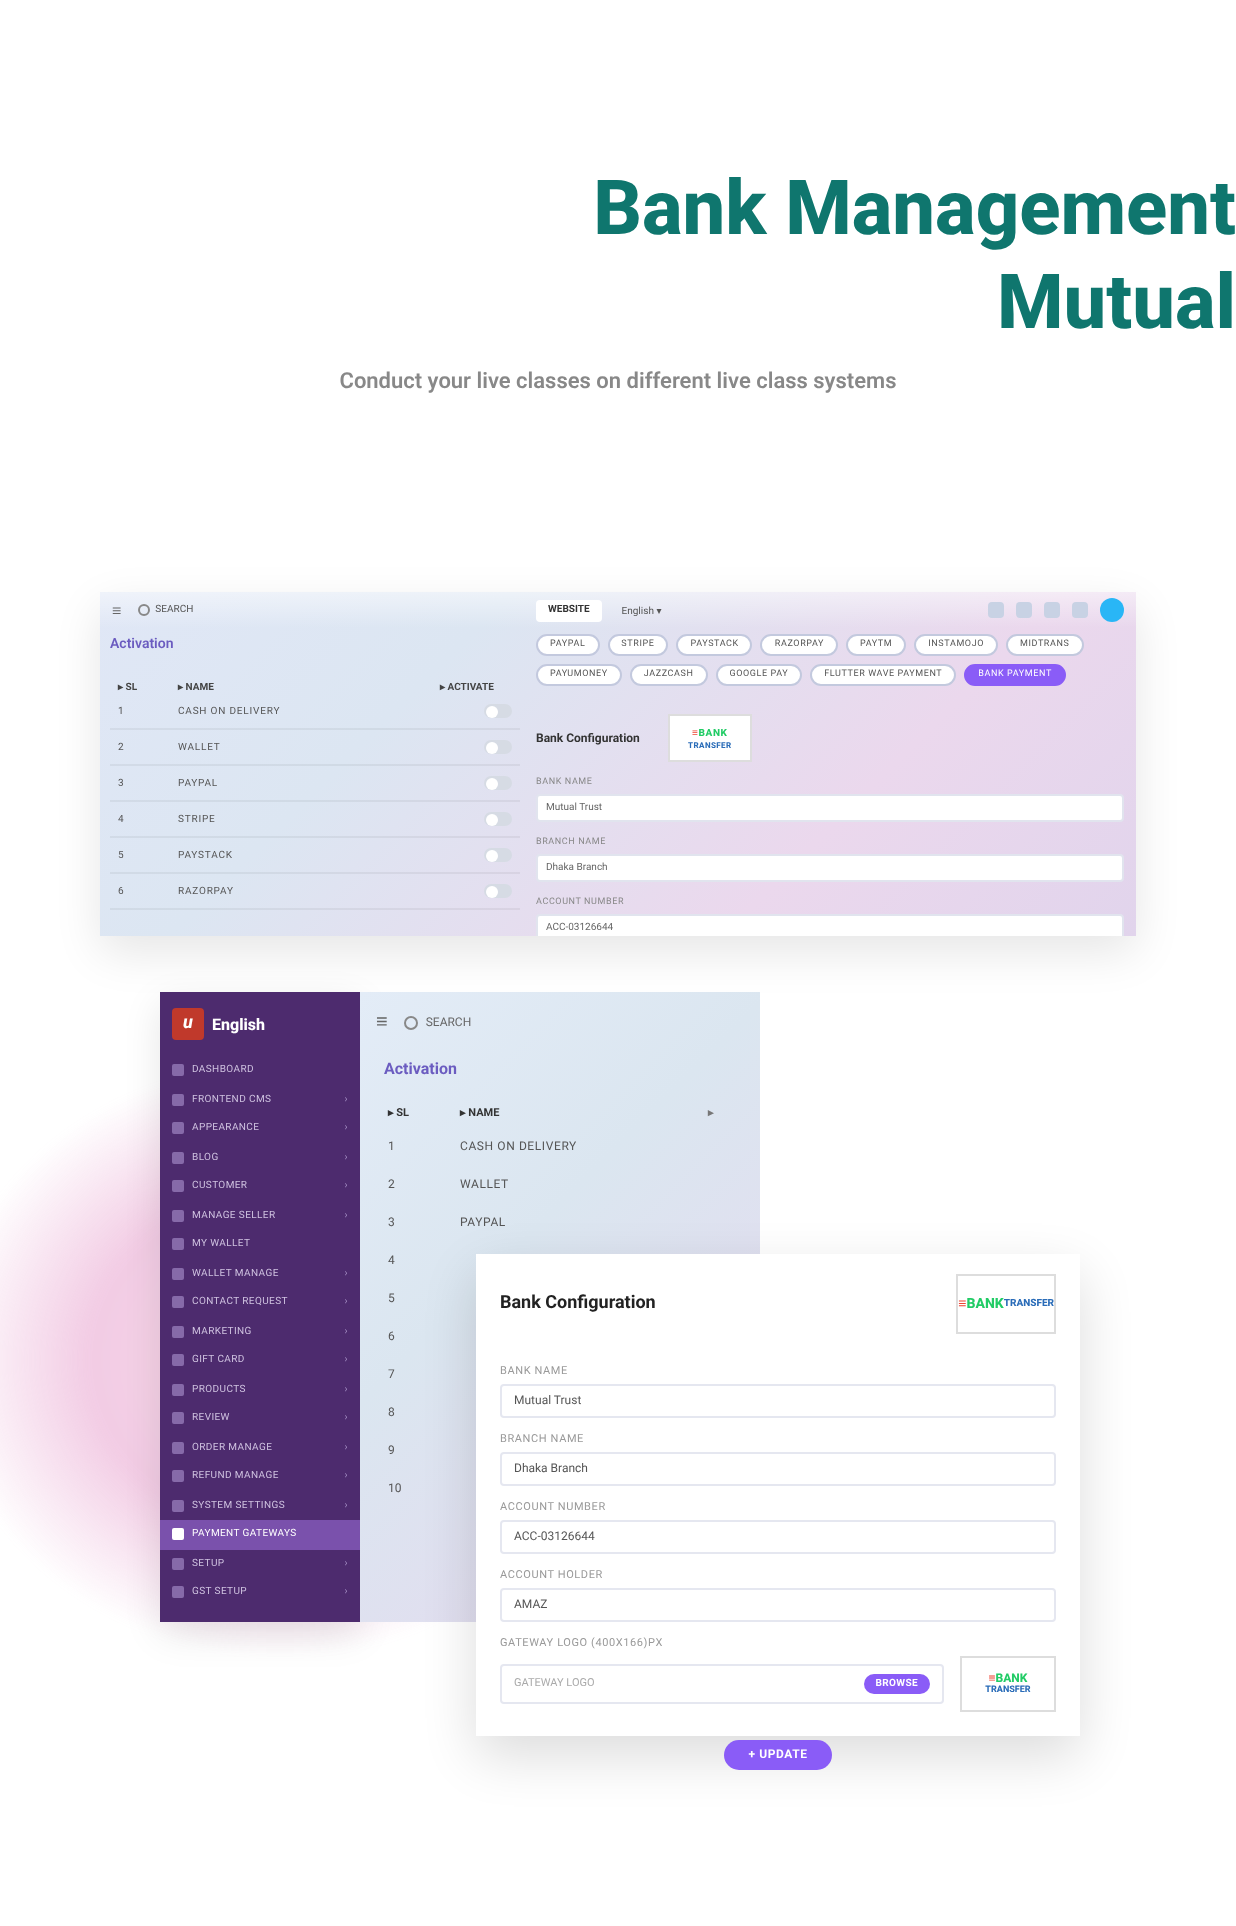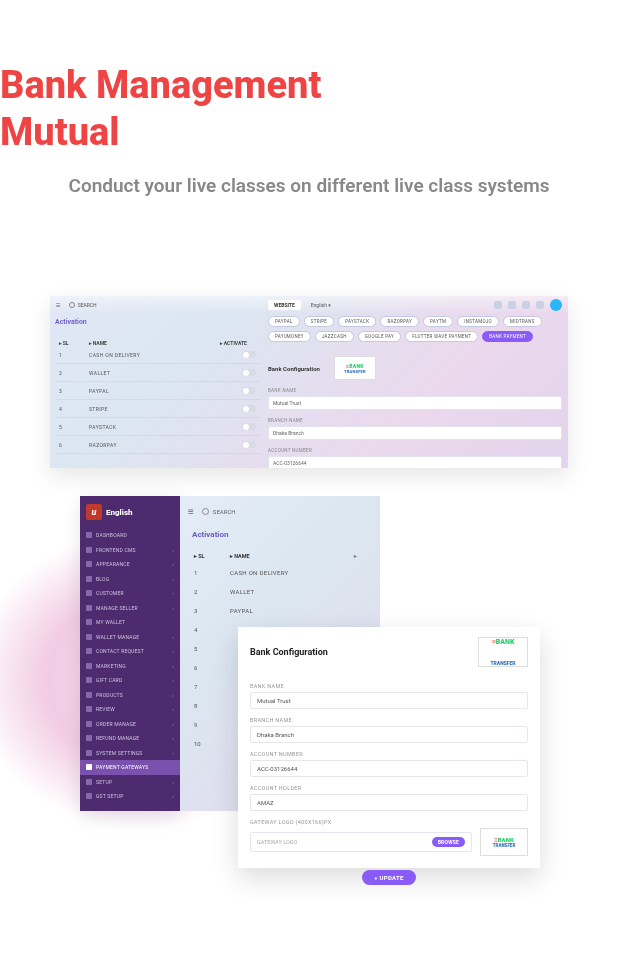--- a/index.html
+++ b/index.html
@@ -1,18 +1,18 @@
 <!DOCTYPE html>
 <html><head>
 <meta charset="utf-8">
 <style>
 *{margin:0;padding:0;box-sizing:border-box;font-family:-apple-system,BlinkMacSystemFont,"Segoe UI",Roboto,sans-serif}
 body{background:#fff;width:618px;height:963px;overflow:hidden;position:relative}
-.page-title{font-size:38px;font-weight:800;color:#ef4444;text-align:left;margin-top:62px;line-height:1.24}
-.page-sub{font-size:19px;font-weight:600;color:#888;text-align:center;margin-top:18px}
+.page-title{font-size:38px;font-weight:800;color:#0f766e;text-align:right;margin-top:82px;line-height:1.24}
+.page-sub{font-size:11px;font-weight:600;color:#888;text-align:center;margin-top:8px}
 
 .blob1{position:absolute;width:340px;height:300px;background:radial-gradient(ellipse at center,#f5b8d5 0%,#e8a3cf 40%,transparent 70%);border-radius:50%;top:530px;left:-30px;filter:blur(2px);opacity:0.55;z-index:0}
 
 .shot1{position:absolute;top:296px;left:50px;width:518px;height:172px;background:linear-gradient(135deg,#e0e7f6 0%,#dce6f2 30%,#ebd8ed 70%,#e1d4ec 100%);box-shadow:0 8px 22px rgba(0,0,0,0.10);z-index:2;overflow:hidden}
 .s1-topbar{position:absolute;top:0;left:0;right:0;height:18px;display:flex;align-items:center;padding:0 6px;background:linear-gradient(to bottom,rgba(255,255,255,0.5),transparent)}
 .s1-burger{font-size:8px;color:#666}
 .s1-search{margin-left:8px;font-size:5px;color:#555;display:flex;align-items:center;gap:3px}
 .s1-search-ic{width:6px;height:6px;border:1px solid #888;border-radius:50%}
 .s1-topright{position:absolute;right:6px;top:3px;display:flex;gap:6px;align-items:center}
 .s1-tic{width:8px;height:8px;background:#c8d2e4;border-radius:2px}
@@ -69,21 +69,21 @@
 .s2-tblhead .c1{width:36px}
 .s2-tblhead .c2{flex:1}
 .s2-tblhead .car{width:12px;color:#777}
 .s2-row2{display:flex;font-size:6px;color:#555;padding:6px 14px;align-items:center}
 .s2-row2 .c1{width:36px}
 .s2-row2 .c2{flex:1;letter-spacing:0.3px}
 
 .shot3{position:absolute;top:627px;left:238px;width:302px;height:241px;background:#fff;z-index:4;box-shadow:0 10px 26px rgba(0,0,0,0.14)}
 .s3-head{display:flex;align-items:center;justify-content:space-between;padding:10px 12px}
 .s3-title{font-size:9px;font-weight:700;color:#222}
-.s3-logo{width:50px;height:30px;background:#fff;border:0.8px solid #ddd;display:flex;flex-direction:column;align-items:center;justify-content:space-between}
+.s3-logo{width:50px;height:30px;background:#fff;border:0.8px solid #ddd;display:flex;flex-direction:row;align-items:center;justify-content:flex-end}
 .s3-logo .b1{font-size:7px;font-weight:800;color:#e43}
 .s3-logo .b1 span{color:#2c6}
 .s3-logo .b2{font-size:5px;font-weight:800;color:#2a6cb8}
 .s3-field{padding:2px 12px;margin-top:4px}
 .s3-label{font-size:5.5px;color:#999;letter-spacing:0.3px}
 .s3-input{margin-top:3px;background:#fff;border:0.6px solid #e5e7f0;border-radius:2px;padding:4px 6px;font-size:6px;color:#555}
 .s3-browse-row{display:flex;align-items:center;justify-content:space-between;margin-top:3px}
 .s3-browse-box{flex:1;border:0.6px solid #e5e7f0;border-radius:2px;padding:4px 6px;font-size:5.5px;color:#aaa;display:flex;justify-content:space-between;align-items:center}
 .s3-browse-btn{background:#8a5cf7;color:#fff;font-size:5px;font-weight:700;padding:2px 6px;border-radius:8px;letter-spacing:0.2px}
 .s3-logo2{width:48px;height:28px;background:#fff;border:0.8px solid #ddd;display:flex;flex-direction:column;align-items:center;justify-content:center;margin-left:8px}

